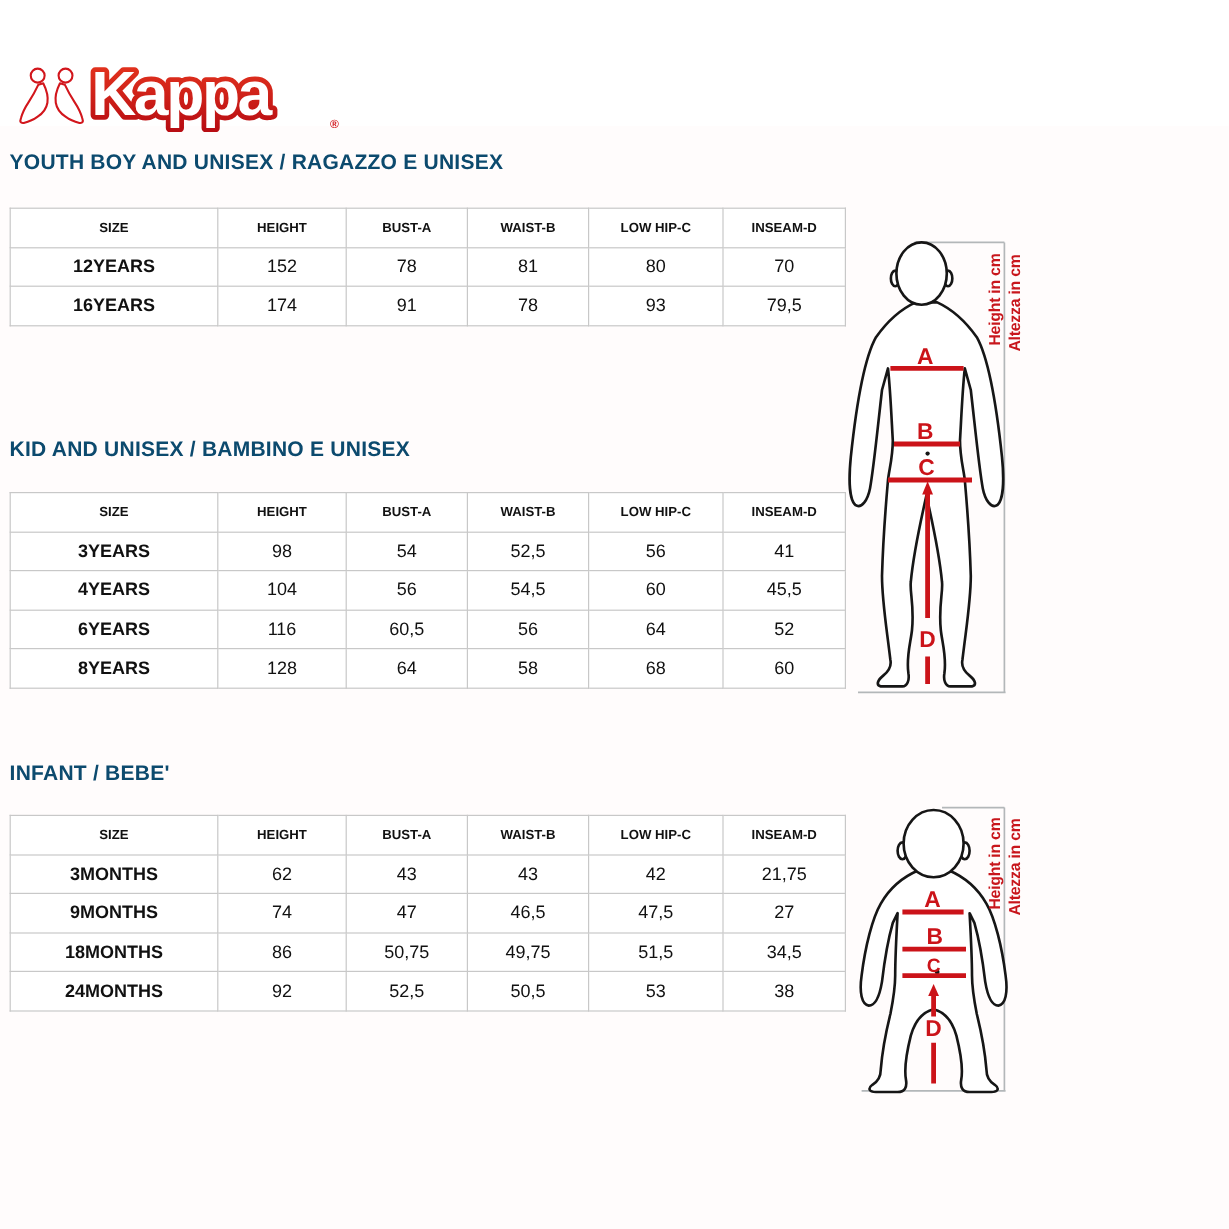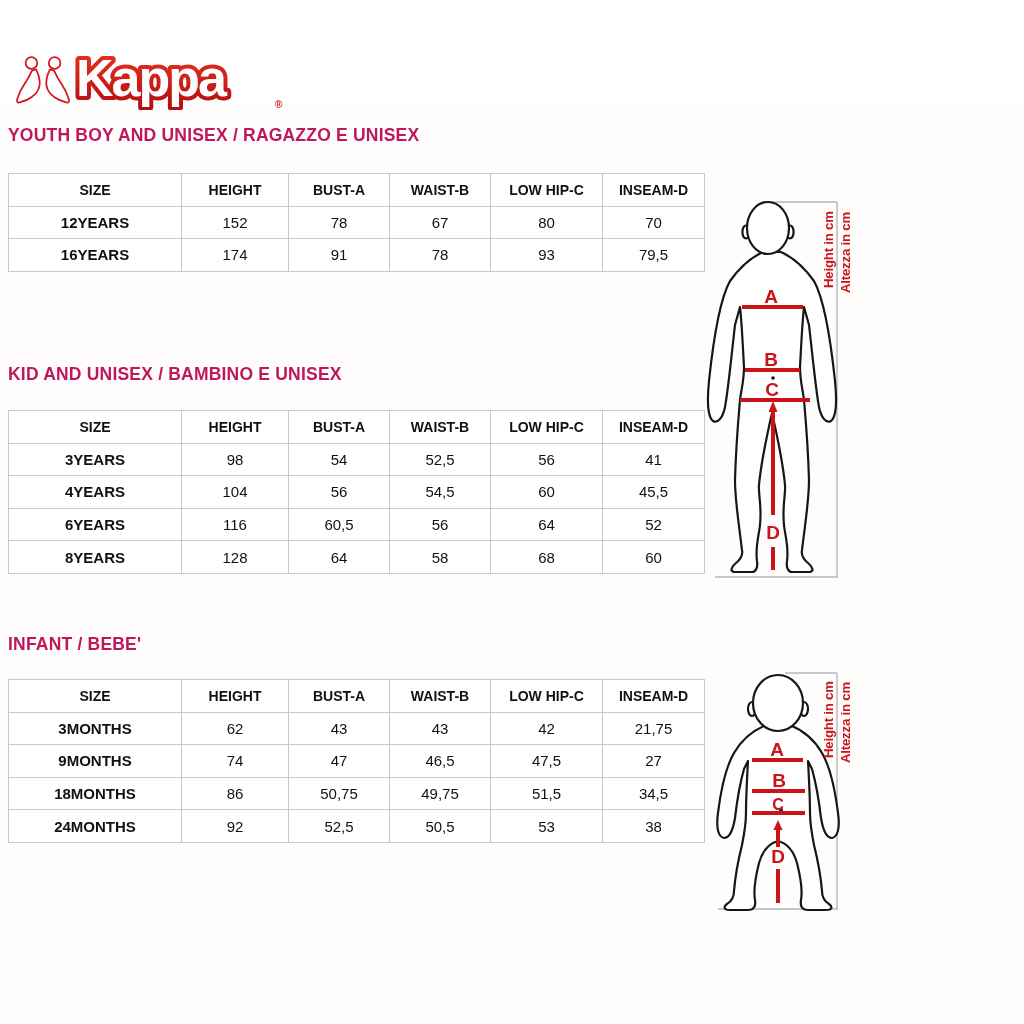--- a/index.html
+++ b/index.html
@@ -10,35 +10,35 @@
   .tint{position:absolute;left:0;top:105px;width:1024px;height:919px;background:#fffcfc;}
 
   
   .logo{position:absolute;left:14px;top:44px;width:280px;height:66px;display:flex;align-items:flex-end;}
   .logo .omini{width:58px;height:58px;margin-top:4px;}
   .logo .wordmark{width:205px;height:66px;margin-left:2px;}
   .logo .reg{color:#d2161c;font-size:10px;font-weight:bold;margin-top:8px;margin-left:-4px;}
 
   
   .sec-title{
-    position:absolute;left:8px;font-size:17.5px;font-weight:700;letter-spacing:.2px;color:#be185d;
+    position:absolute;left:8px;font-size:17.5px;font-weight:700;letter-spacing:.2px;color:#0c4a6e;
   }
   #title-0{top:125px;} #title-1{top:364px;} #title-2{top:634px;}
 
   
   table.size-table{
     position:absolute;left:8px;border-collapse:collapse;table-layout:fixed;width:696px;
     font-size:15px;background:#fff;
   }
   #table-0{top:173px;} #table-1{top:410px;} #table-2{top:679px;}
   .size-table th,.size-table td{
     border:1px solid #c8c8c8;height:31.6px;padding:0;text-align:center;vertical-align:middle;
     white-space:nowrap;overflow:hidden;color:#111;
   }
-  .size-table th{font-weight:700;font-size:14px;}
+  .size-table th{font-weight:700;font-size:11px;}
   .size-table td.size-cell{font-weight:700;}
   col.c0{width:173px;} col.c1{width:107px;} col.c2{width:101px;}
   col.c3{width:101px;} col.c4{width:112px;} col.c5{width:102px;}
 
   
   .diagram{position:absolute;}
   #diagram-child{left:700px;top:195px;width:160px;height:390px;}
   #diagram-infant{left:700px;top:663px;width:160px;height:260px;}
   .outline{fill:#ffffff;stroke:#161616;stroke-width:2.2;stroke-linejoin:round;}
   .frameline{stroke:#b3b7b9;stroke-width:1.4;fill:none;}
@@ -93,21 +93,21 @@
         <th>WAIST-B</th>
         <th>LOW HIP-C</th>
         <th>INSEAM-D</th>
       </tr>
     </thead>
     <tbody>
       <tr>
         <td class="size-cell">12YEARS</td>
         <td>152</td>
         <td>78</td>
-        <td>67</td>
+        <td>81</td>
         <td>80</td>
         <td>70</td>
       </tr>
       <tr>
         <td class="size-cell">16YEARS</td>
         <td>174</td>
         <td>91</td>
         <td>78</td>
         <td>93</td>
         <td>79,5</td>

